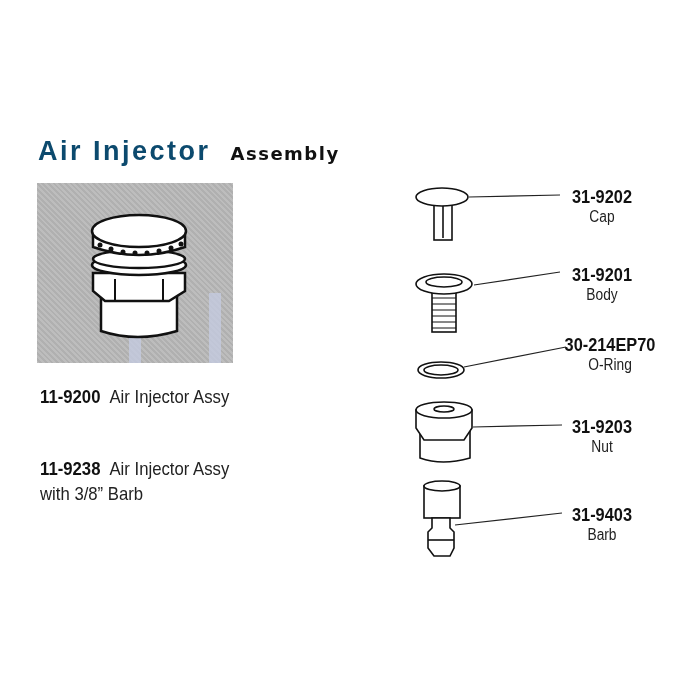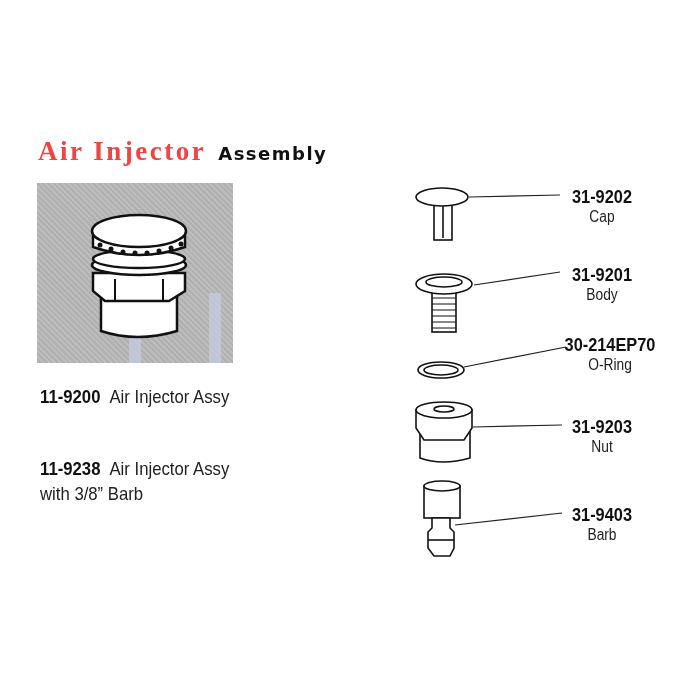--- a/index.html
+++ b/index.html
@@ -1,19 +1,19 @@
 <!DOCTYPE html>
 <html><head>
 <meta charset="utf-8">
 <style>
   html,body{margin:0;padding:0;}
   body{width:700px;height:700px;background:#ffffff;position:relative;overflow:hidden;font-family:"Liberation Sans",sans-serif;color:#111;}
   .title{position:absolute;left:38px;top:136px;white-space:nowrap;}
-  .title .big{font-family:Liberation Serif, serif;font-weight:bold;font-size:27px;letter-spacing:2.5px;color:#ef4444;}
-  .title .small{font-family:"DejaVu Sans",sans-serif;font-weight:bold;font-size:18px;letter-spacing:1.5px;margin-left:12px;color:#111;}
+  .title .big{font-family:Liberation Sans, sans-serif;font-weight:bold;font-size:27px;letter-spacing:2.5px;color:#0c4a6e;}
+  .title .small{font-family:"DejaVu Sans",sans-serif;font-weight:bold;font-size:18px;letter-spacing:1.5px;margin-left:20px;color:#111;}
   .photo{position:absolute;left:37px;top:183px;width:196px;height:180px;background:#b9b9b9;
     background-image:repeating-linear-gradient(45deg,rgba(255,255,255,0.06) 0 2px,rgba(0,0,0,0.05) 2px 4px);}
   .prod{position:absolute;left:40px;font-size:19px;color:#222;white-space:nowrap;transform:scaleX(0.88);transform-origin:left;}
   .prod b{font-weight:bold;color:#111;margin-right:6px;}
   .lbl{position:absolute;text-align:center;white-space:nowrap;transform:scaleX(0.86);transform-origin:center;}
   .lbl .pn{display:block;font-weight:bold;font-size:19px;color:#111;line-height:21px;}
   .lbl .nm{display:block;font-size:16px;color:#222;line-height:20px;}
   svg{position:absolute;}
 </style>
 </head>

